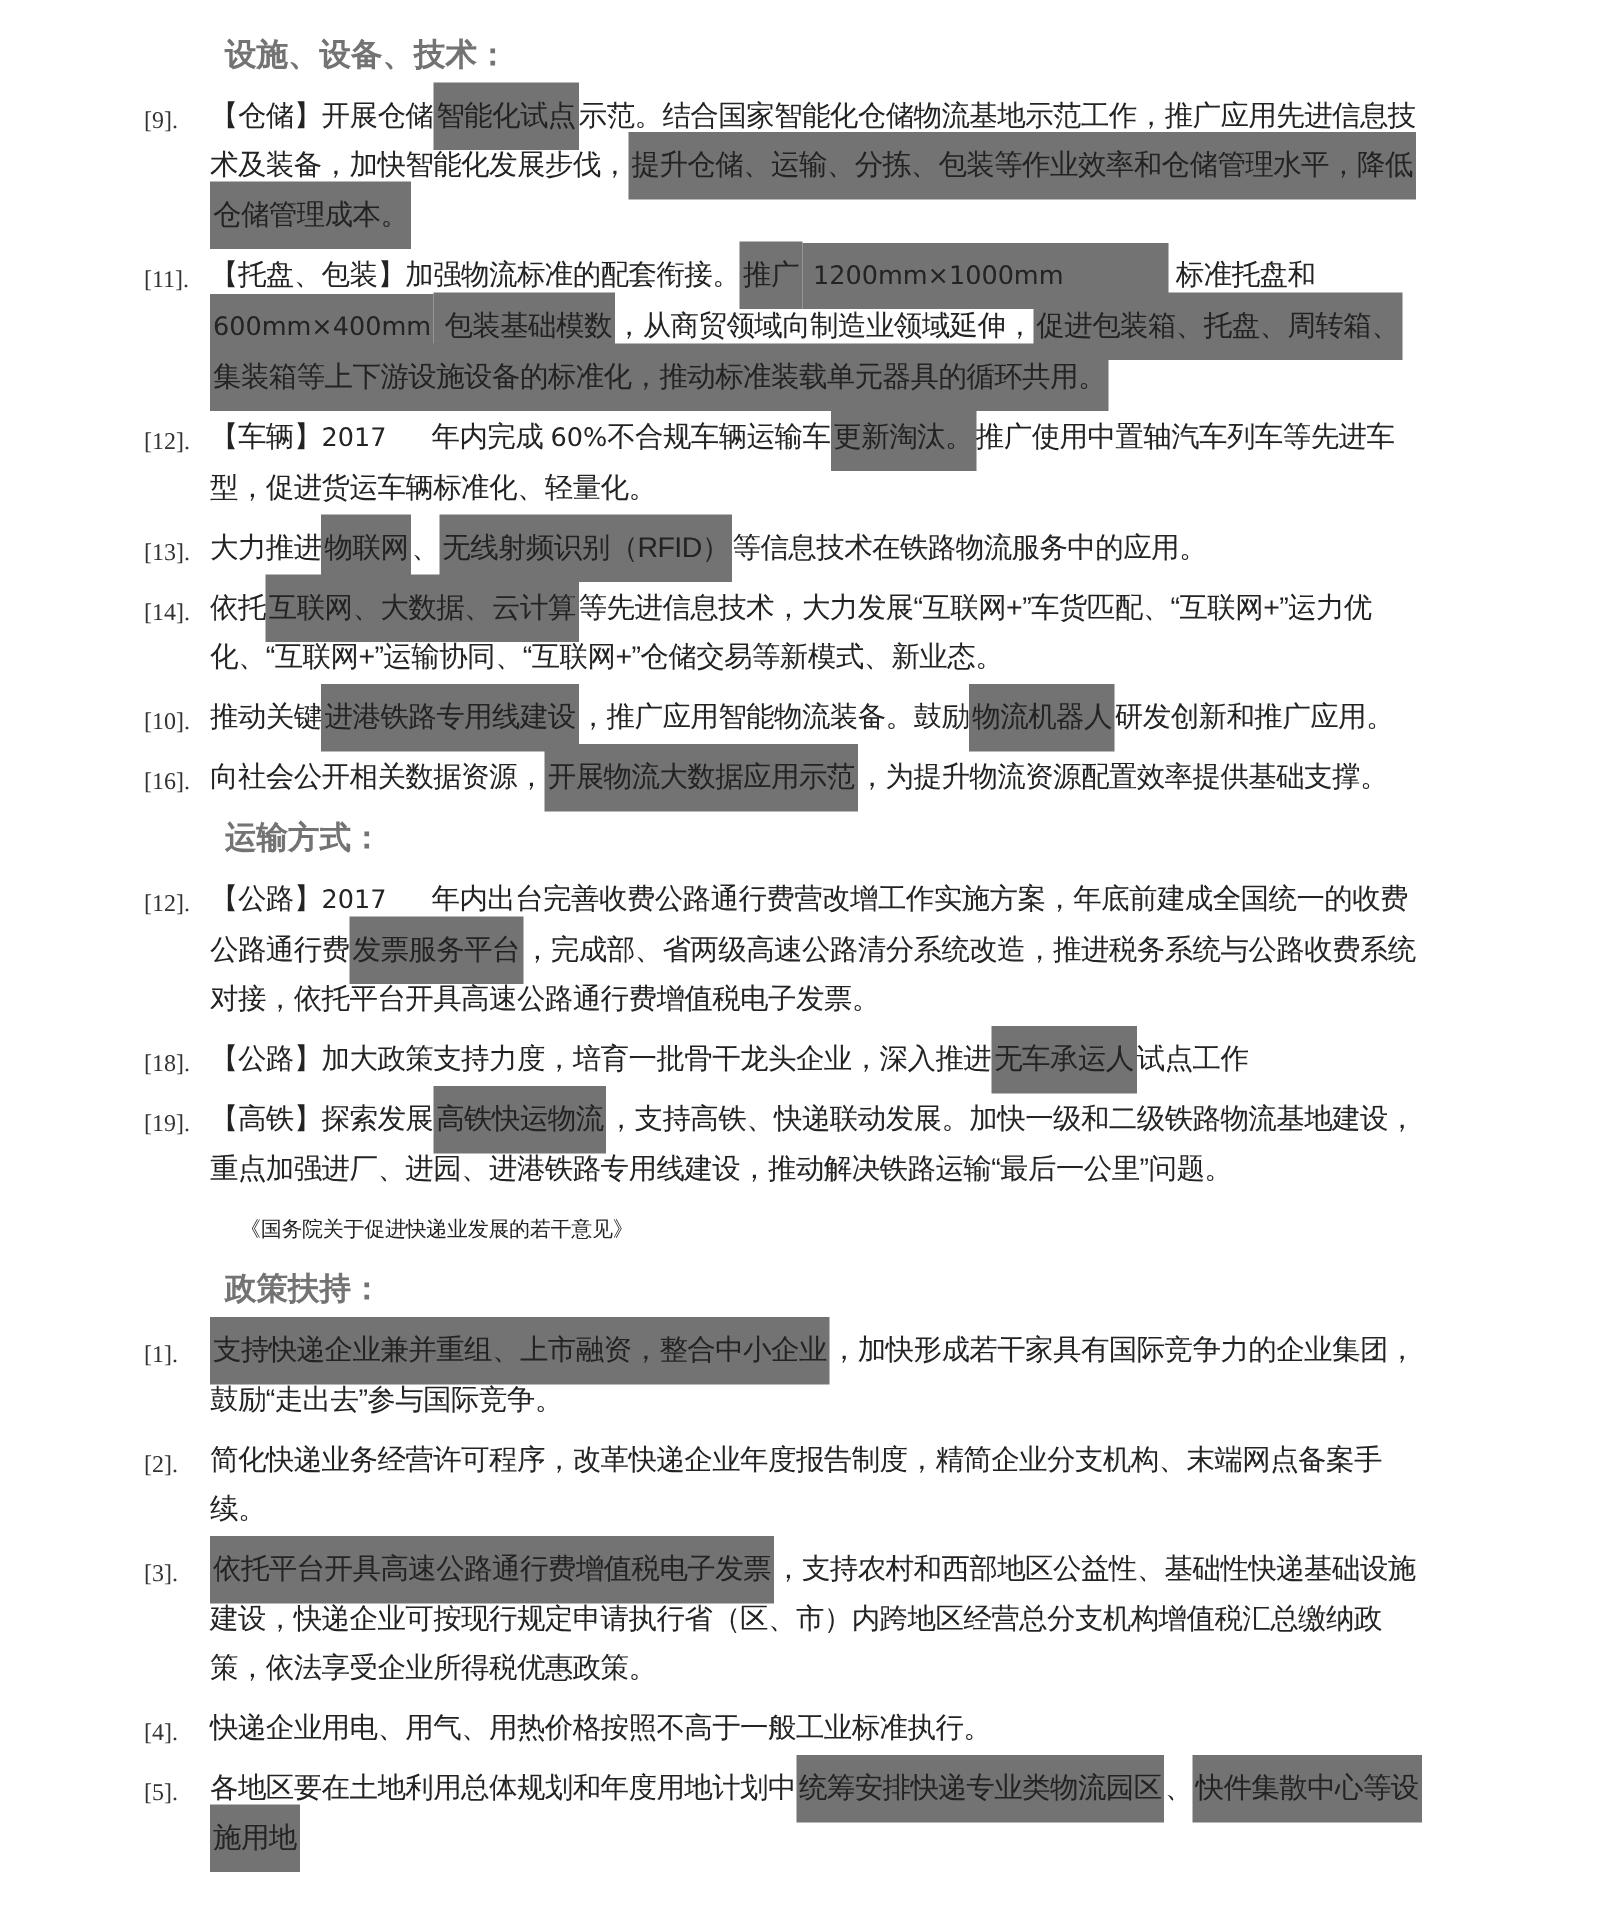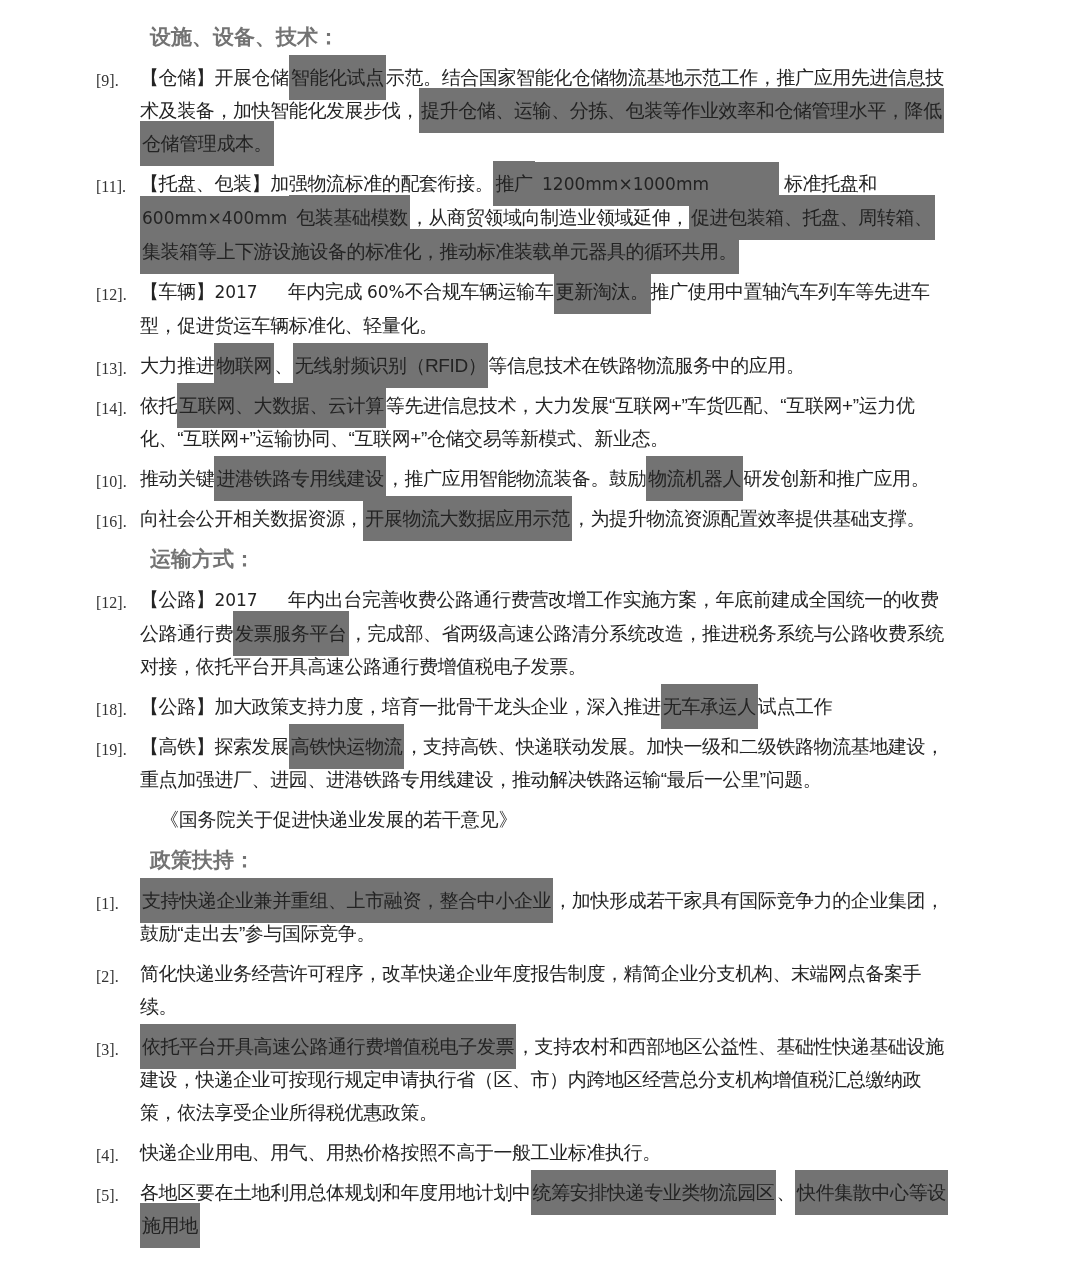--- a/index.html
+++ b/index.html
@@ -48,21 +48,21 @@
     padding: 12px 2px;
     box-decoration-break: clone;
     -webkit-box-decoration-break: clone;
   }
   .latin {
     font-family: "DejaVu Sans", sans-serif;
     font-size: 17px;
     letter-spacing: 0;
   }
   .quote {
-    font-size: 19px;
+    font-size: 14px;
     line-height: 33px;
     padding-left: 64px;
     letter-spacing: -0.2px;
   }
 </style>
 </head>
 <body>
 
 <div class="doc">
   <div>

